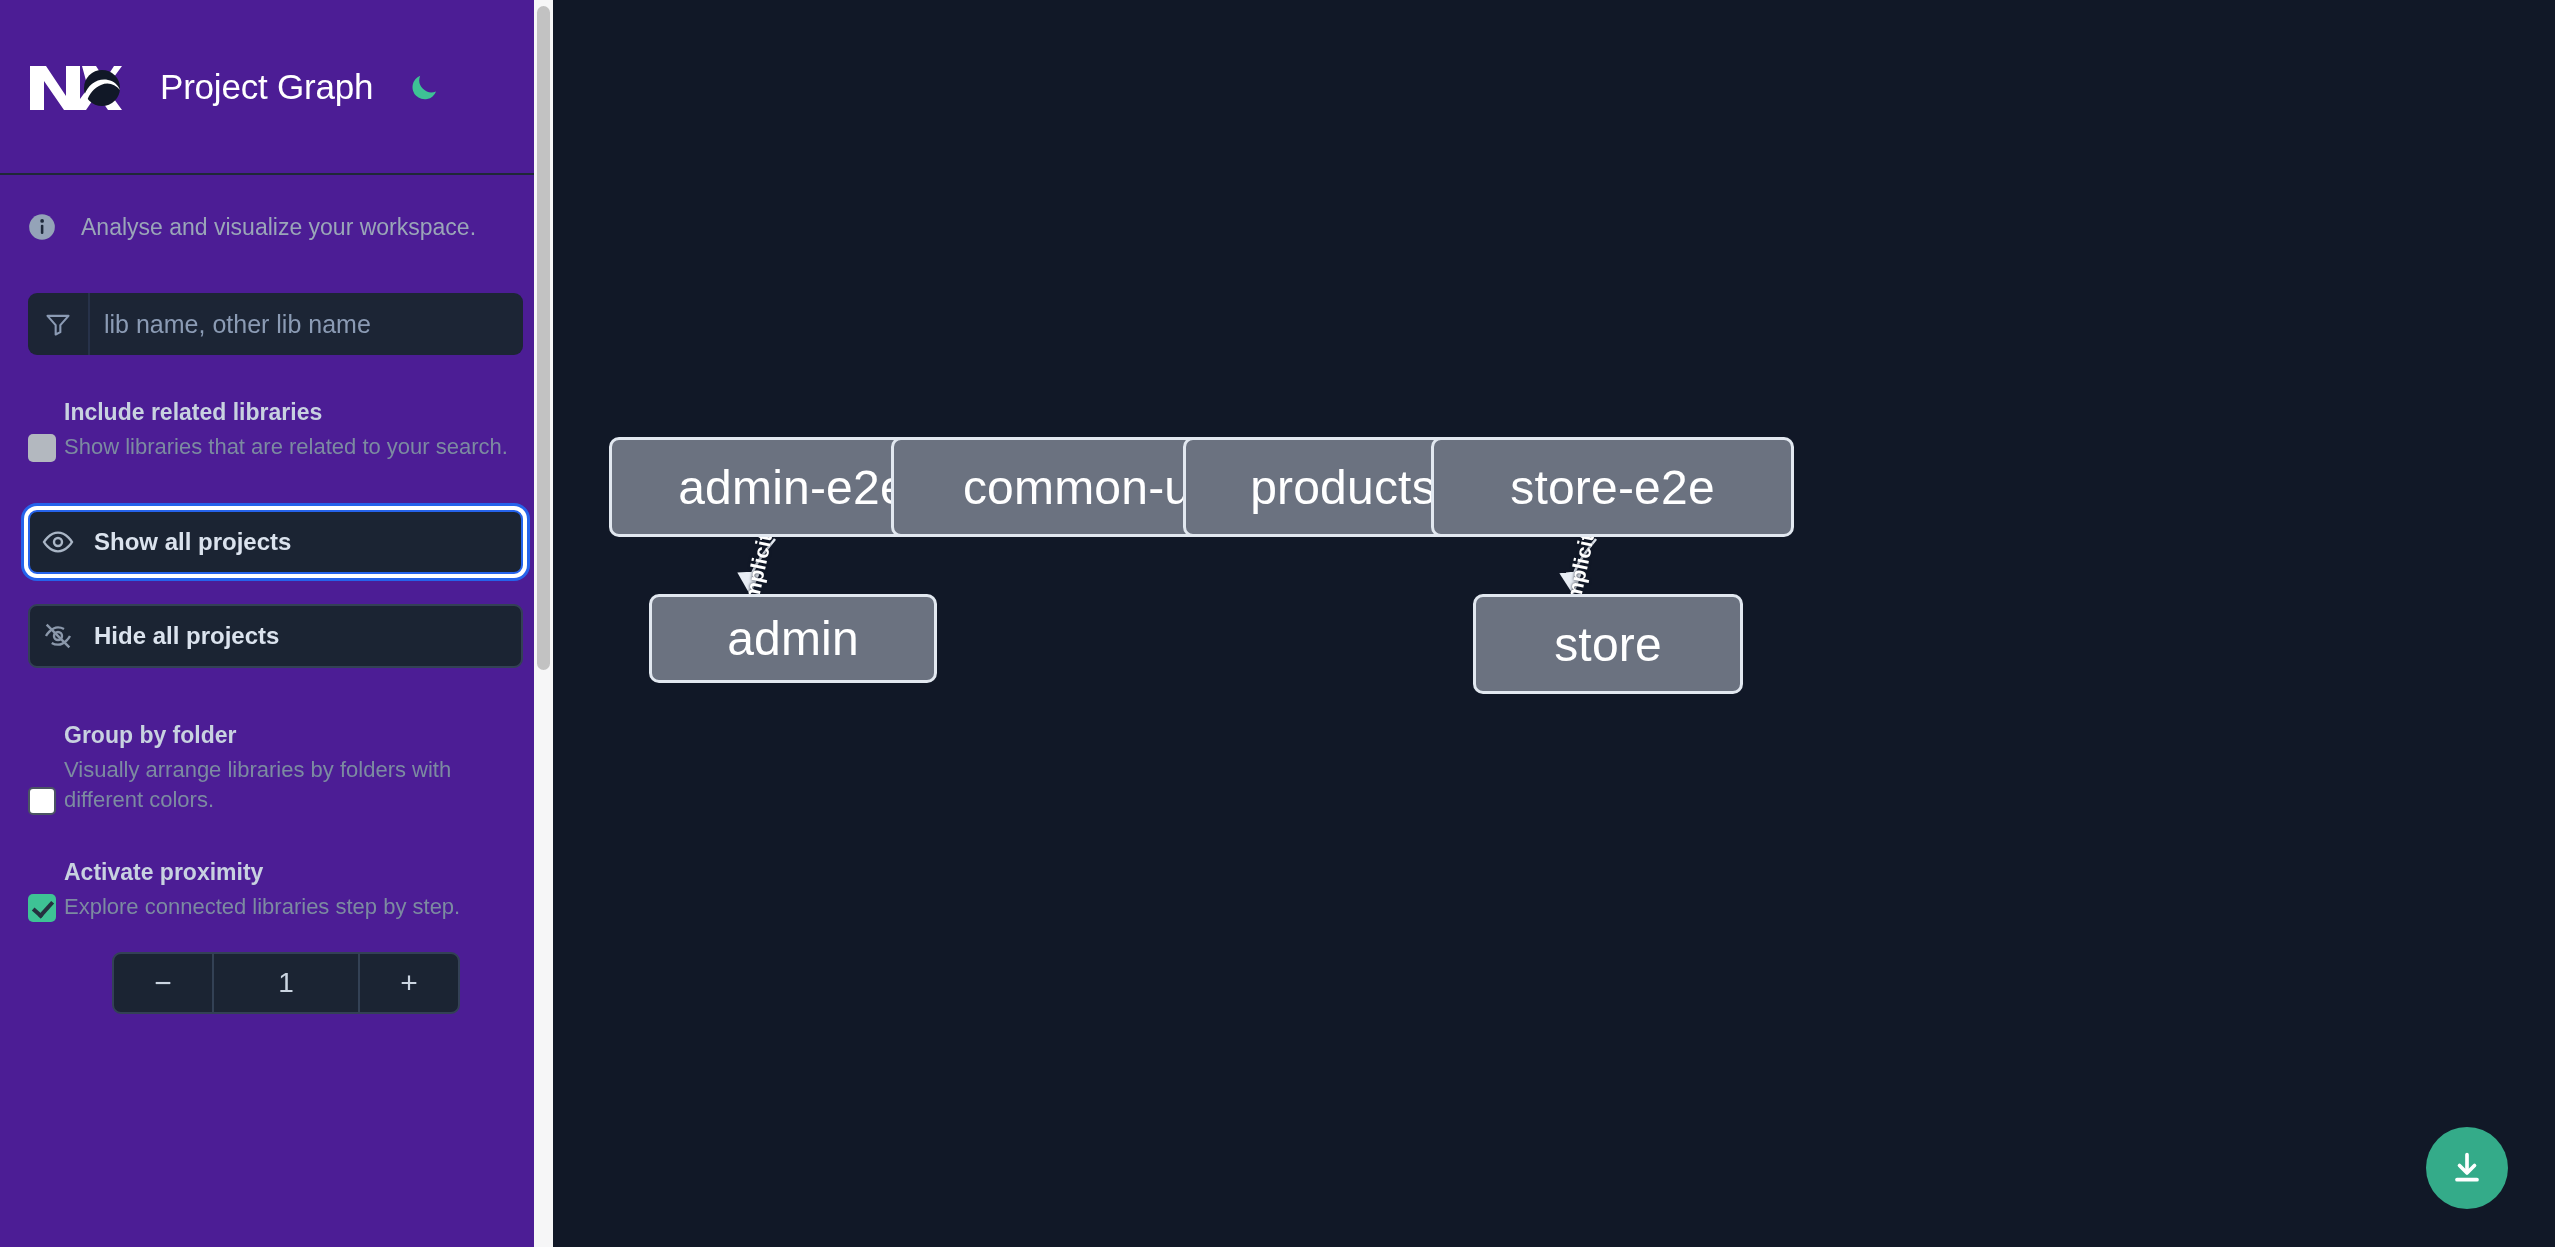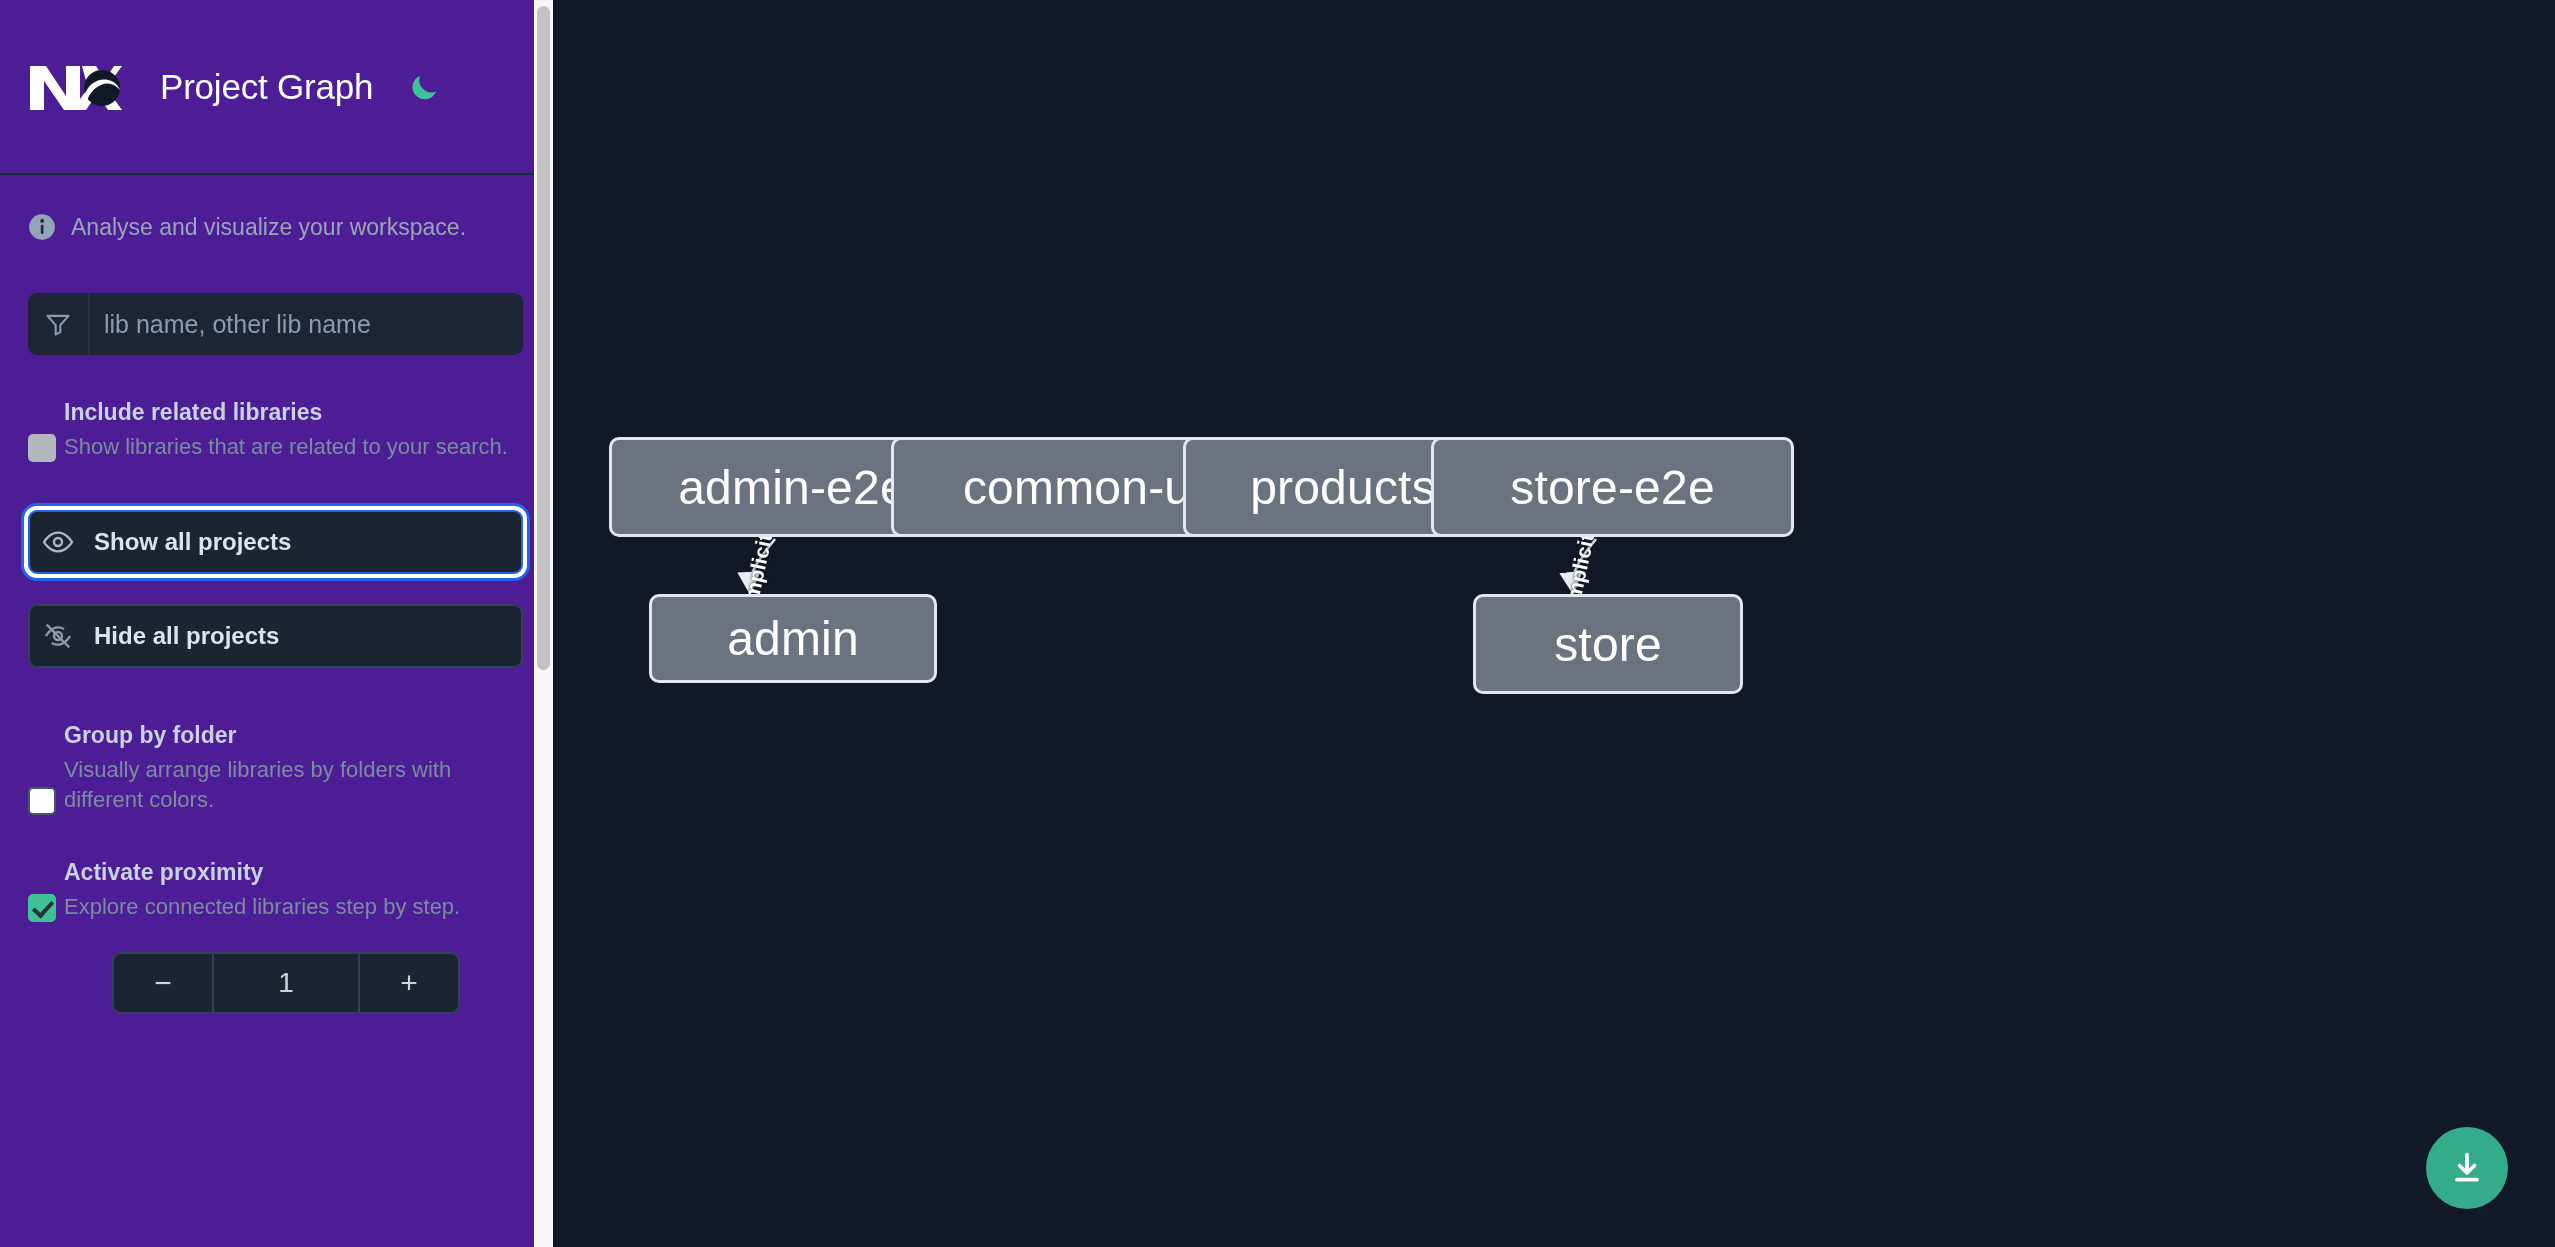--- a/index.html
+++ b/index.html
@@ -48,21 +48,21 @@
   .sidebar-body {
     flex: 1 1 auto;
     padding: 0 0 0 0;
     position: relative;
     overflow: hidden;
   }
 
   .intro-row {
     display: flex;
     align-items: center;
-    gap: 15px;
+    gap: 25px;
     padding: 38px 30px 0 28px;
   }
   .info-icon { width: 28px; height: 28px; flex: 0 0 28px; }
   .intro-text { color: #9aa6b8; font-size: 23px; white-space: nowrap; }
 
   .filter-box {
     margin: 52px 30px 0 28px;
     height: 62px;
     background: #1c2535;
     border-radius: 9px;

